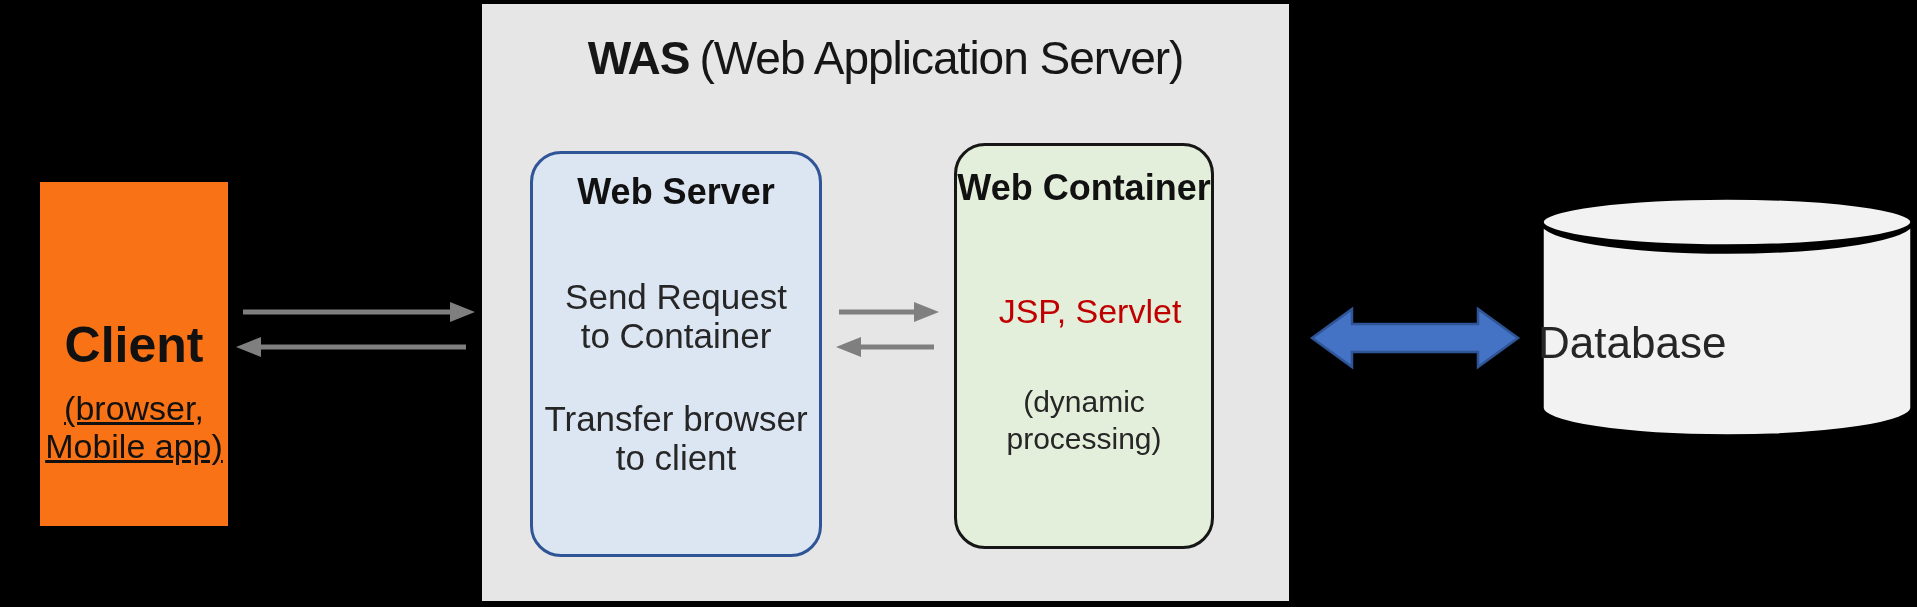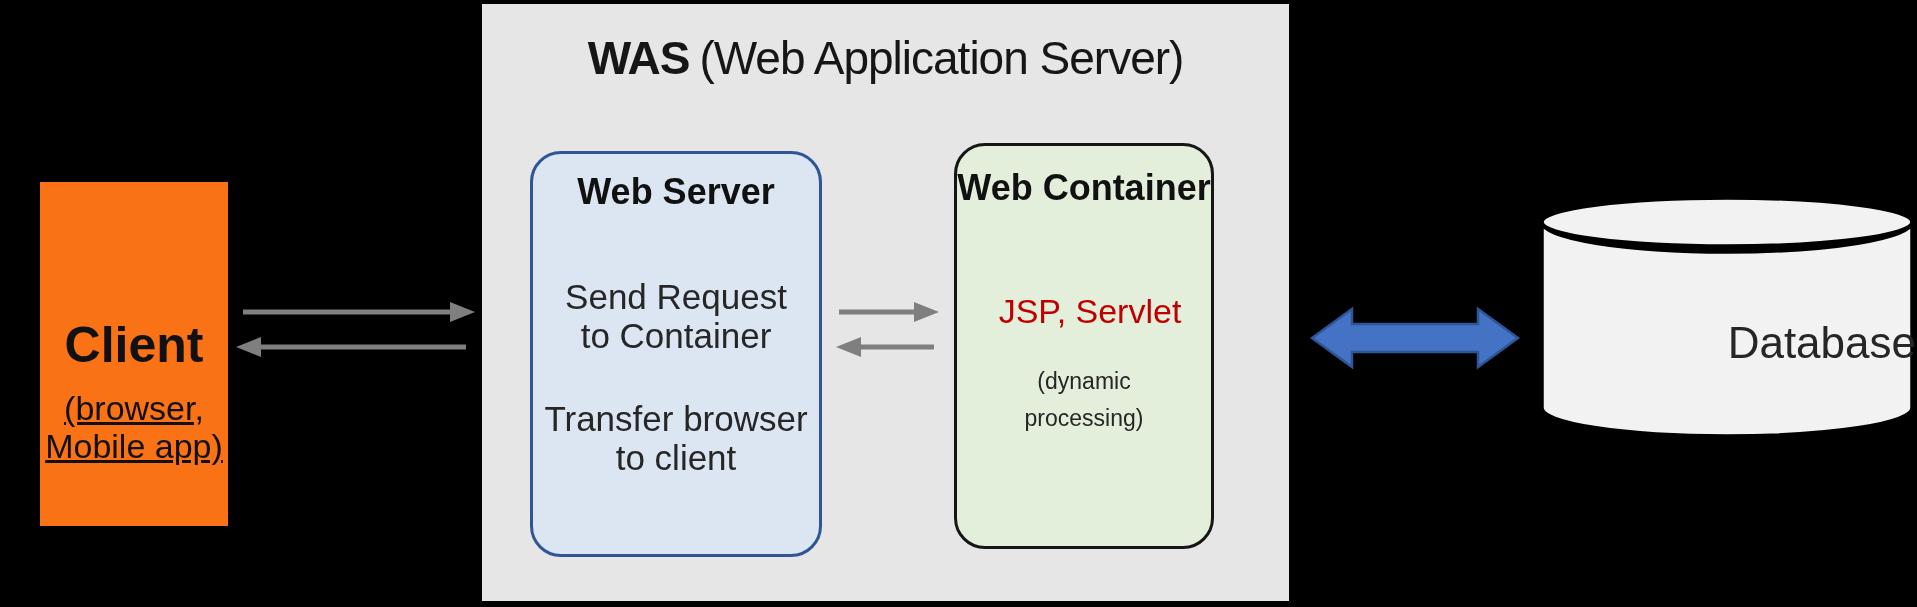--- a/index.html
+++ b/index.html
@@ -25,25 +25,25 @@
   #web-server-box{left:48px;top:147px;background:#DCE5F2;border:3px solid #2F5597;}
   #web-container-box{left:472px;top:139px;width:260px;background:#E3EFDA;border:3px solid #161616;}
 
   .box-title{font-size:36px;font-weight:700;line-height:44px;color:#111;}
   #ws-title{top:16px;}
   #ws-body1{top:123px;}
   #ws-body2{top:245px;}
   .body-text{font-size:35px;line-height:39px;color:#262626;}
   #wc-title{top:20px;}
   #wc-tech{top:145px;font-size:34px;line-height:40px;color:#C00000;margin-left:12px;}
-  #wc-note{top:217px;font-size:23px;line-height:37px;color:#262626;}
+  #wc-note{top:237px;font-size:30px;line-height:37px;color:#262626;}
 
   
   #db-shape{left:1538px;top:196px;}
-  #db-label{left:1538px;width:378px;top:318px;font-size:44px;line-height:50px;color:#262626;text-align:right;position:absolute;}
+  #db-label{left:1538px;width:378px;top:318px;font-size:44px;line-height:50px;color:#262626;text-align:left;position:absolute;}
 
   
   #arrows{left:0;top:0;pointer-events:none;}
 </style>
 </head>
 <body>
 
 <div id="canvas">
 
   <div id="client-box" class="abs">

